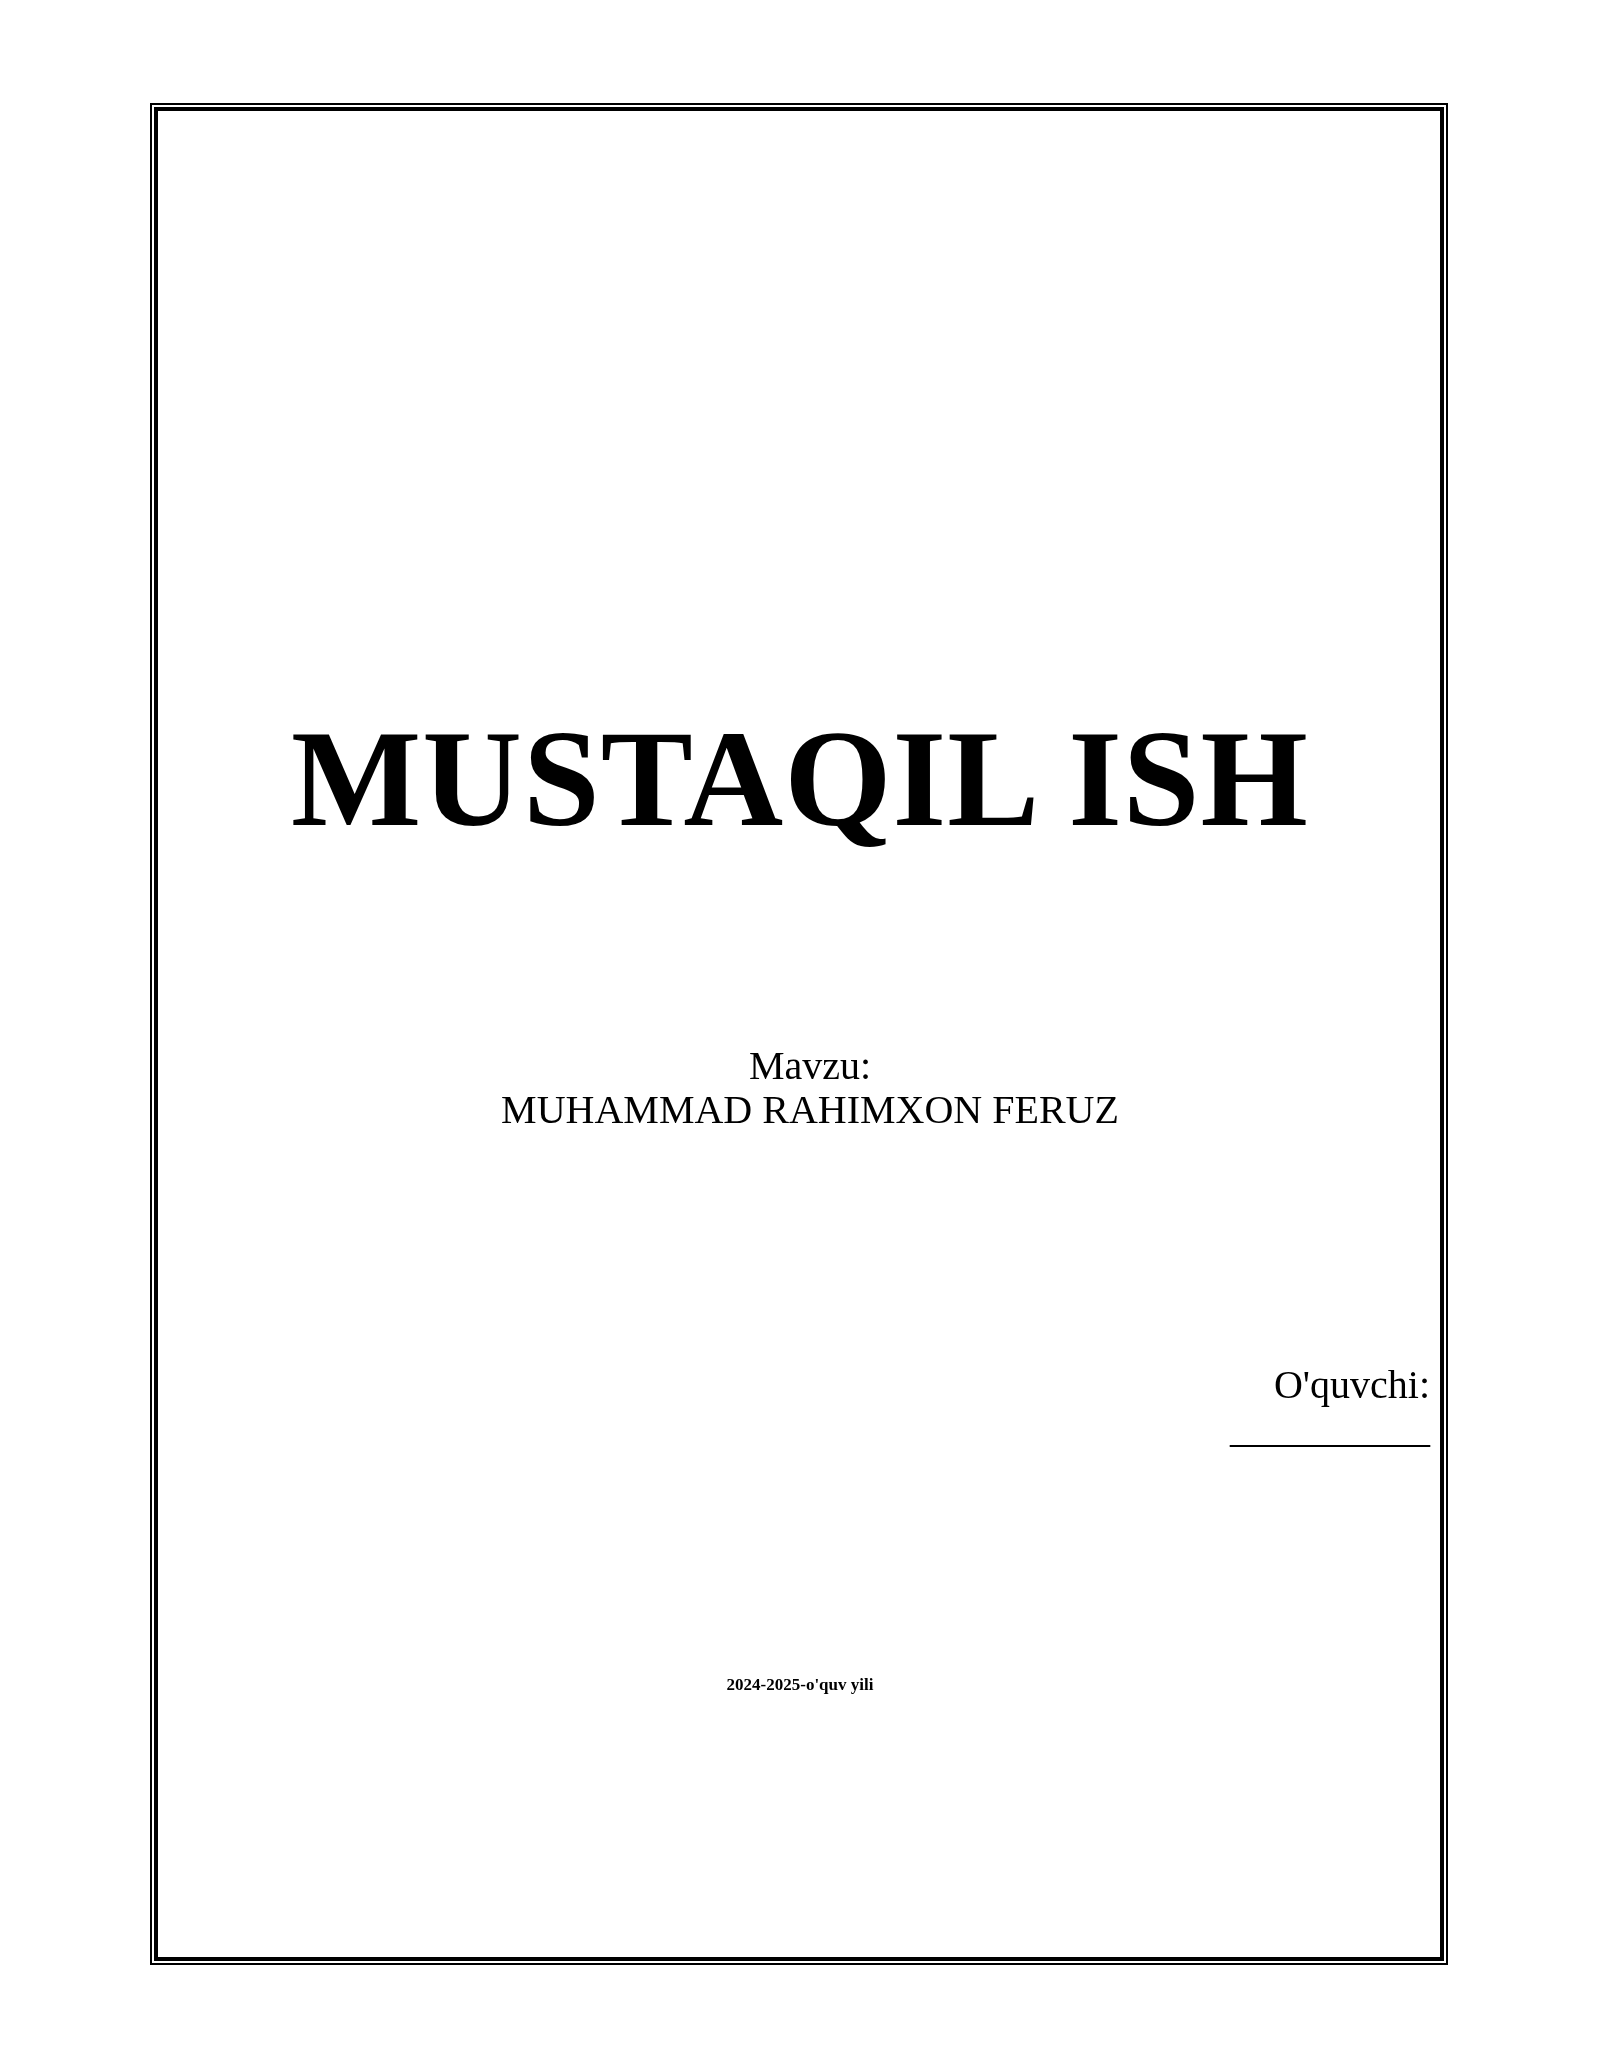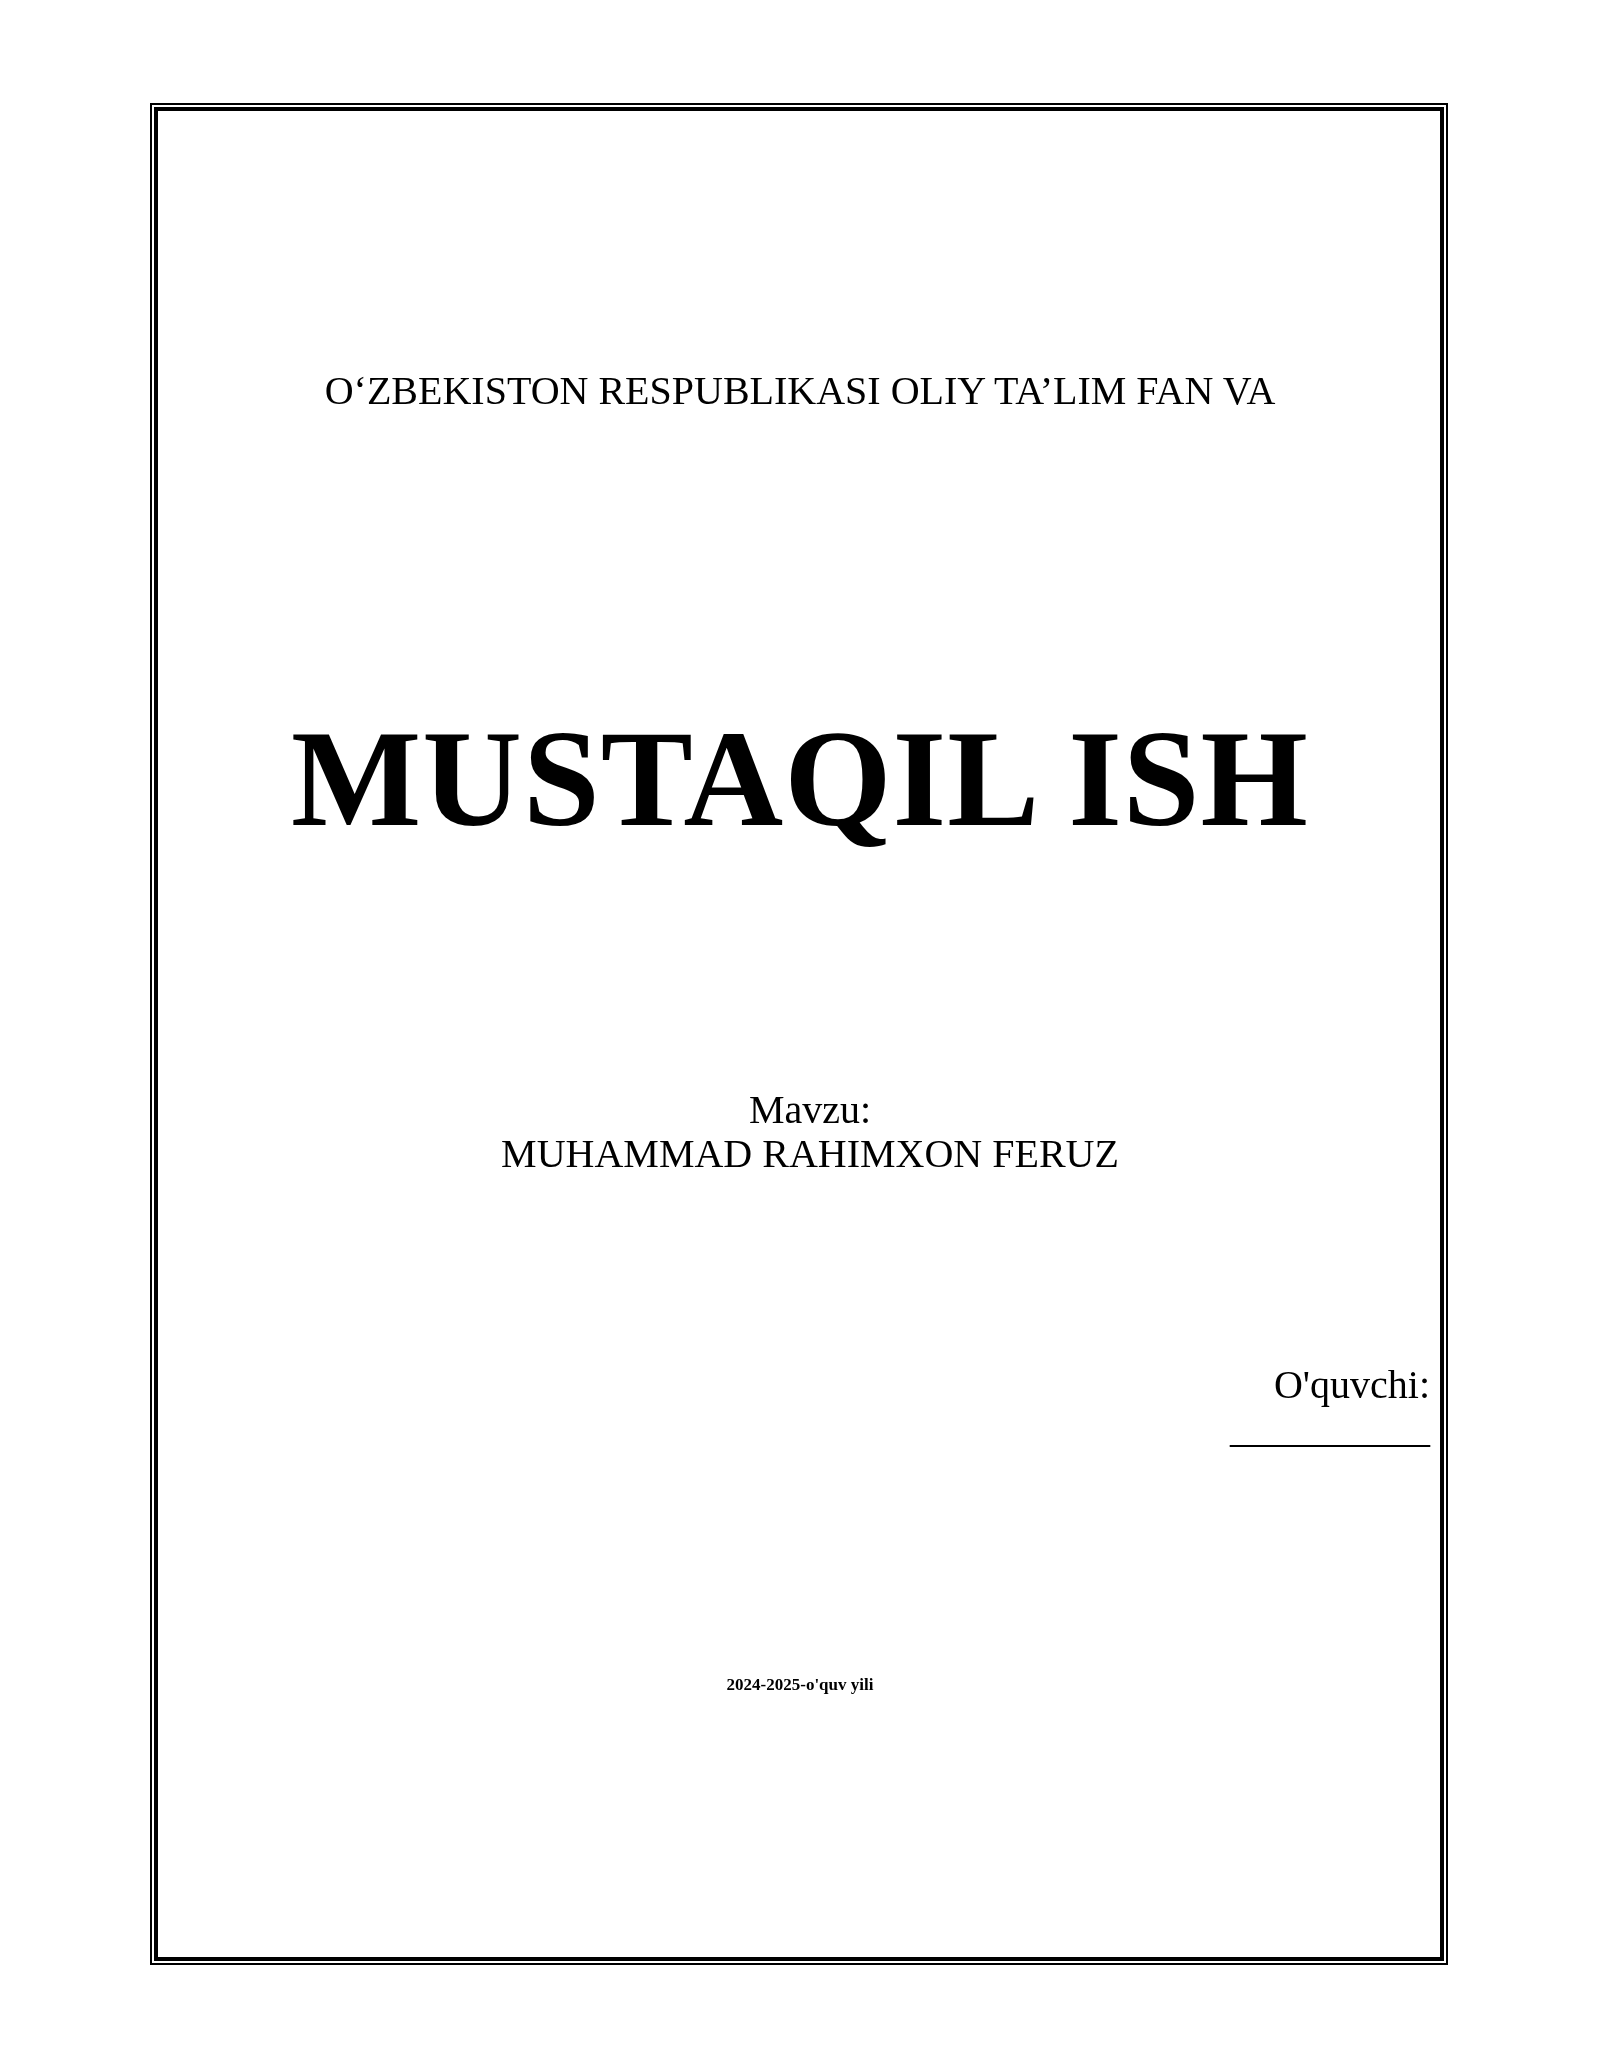--- a/index.html
+++ b/index.html
@@ -43,21 +43,21 @@
   }
   .doc-title {
     top: 706px;
     margin: 4px;
     font-size: 138px;
     line-height: 1;
     font-weight: 700;
     letter-spacing: 1px;
   }
   .topic-line {
-    top: 1044px;
+    top: 1000px;
     font-size: 40px;
     line-height: 44px;
   }
   .student-line {
     top: 1319px;
     font-size: 40px;
     line-height: 44px;
     text-align: right;
   }
   .year-line {
@@ -68,21 +68,20 @@
   }
 </style>
 </head>
 <body>
 
 <div class="frame-outer">
   <div class="frame-inner"></div>
 </div>
 
 <div class="text-block ministry-header">
-  <div>O‘ZBEKISTON RESPUBLIKASI OLIY TA’LIM FAN VA</div>
 </div>
 
 <h1 class="text-block doc-title">MUSTAQIL ISH</h1>
 
 <div class="text-block topic-line">
   <span>Mavzu:</span>
   <span>MUHAMMAD RAHIMXON FERUZ</span>
 </div>
 
 <div class="text-block student-line">

